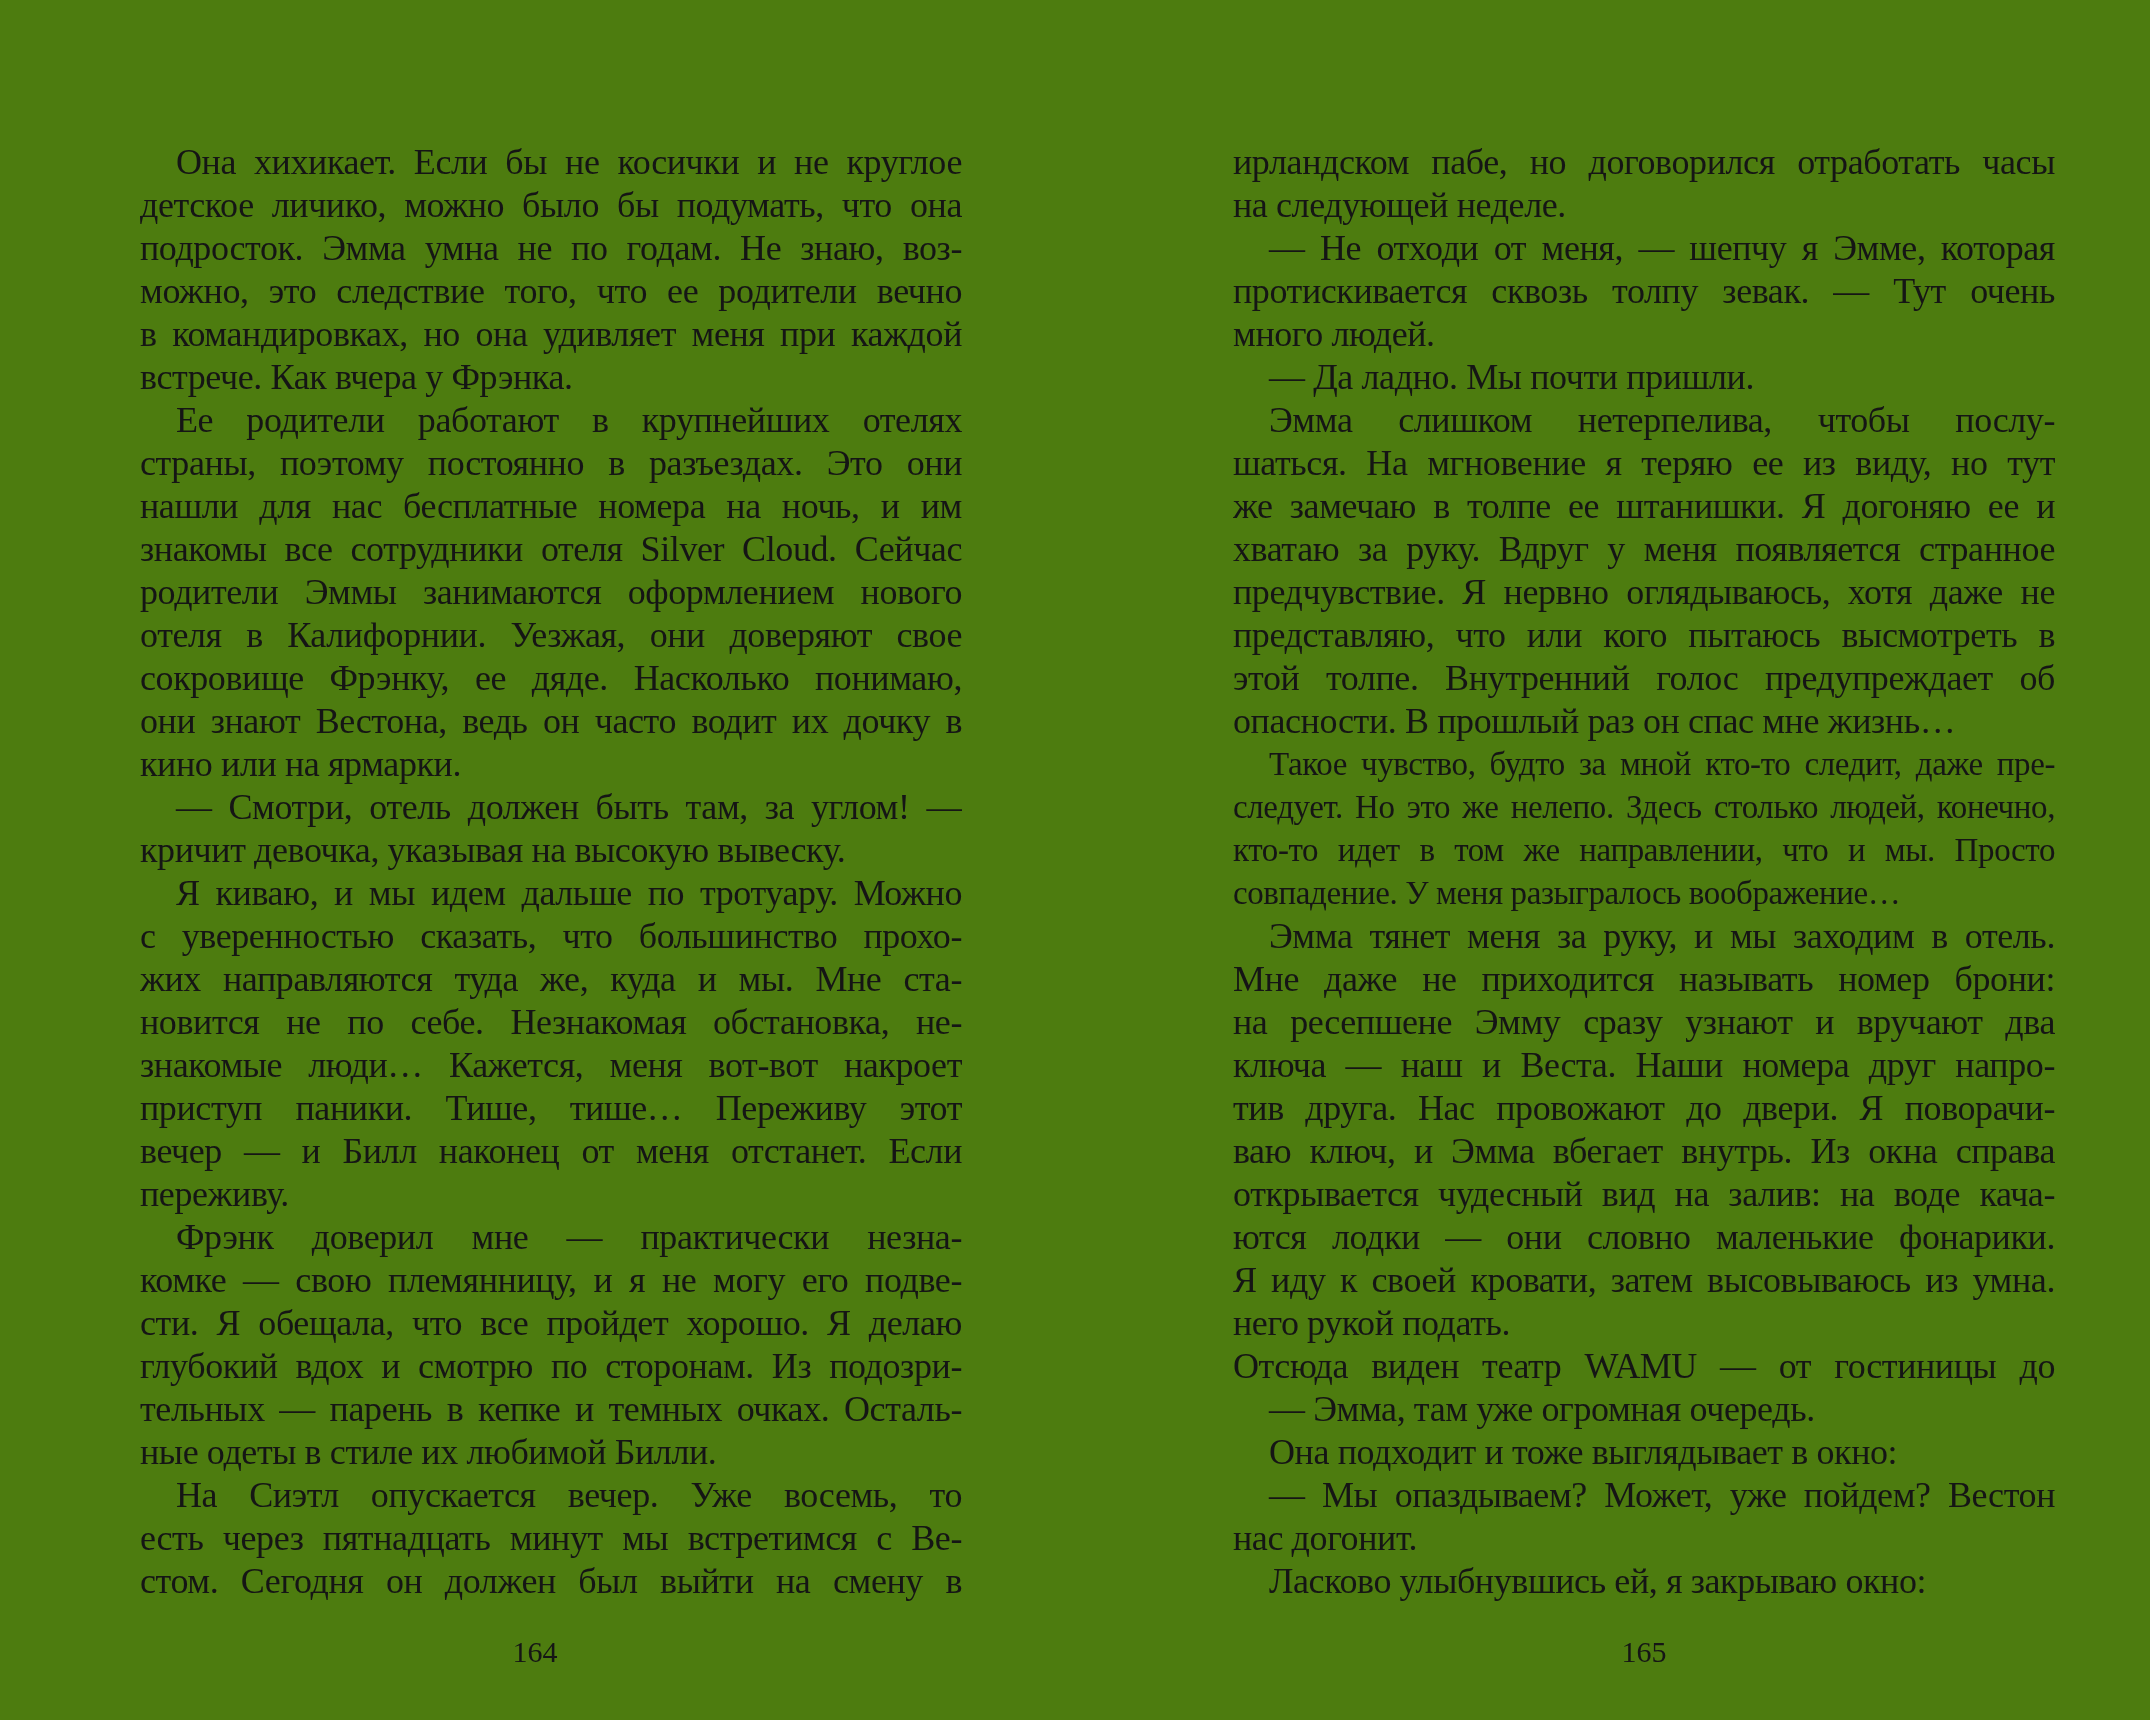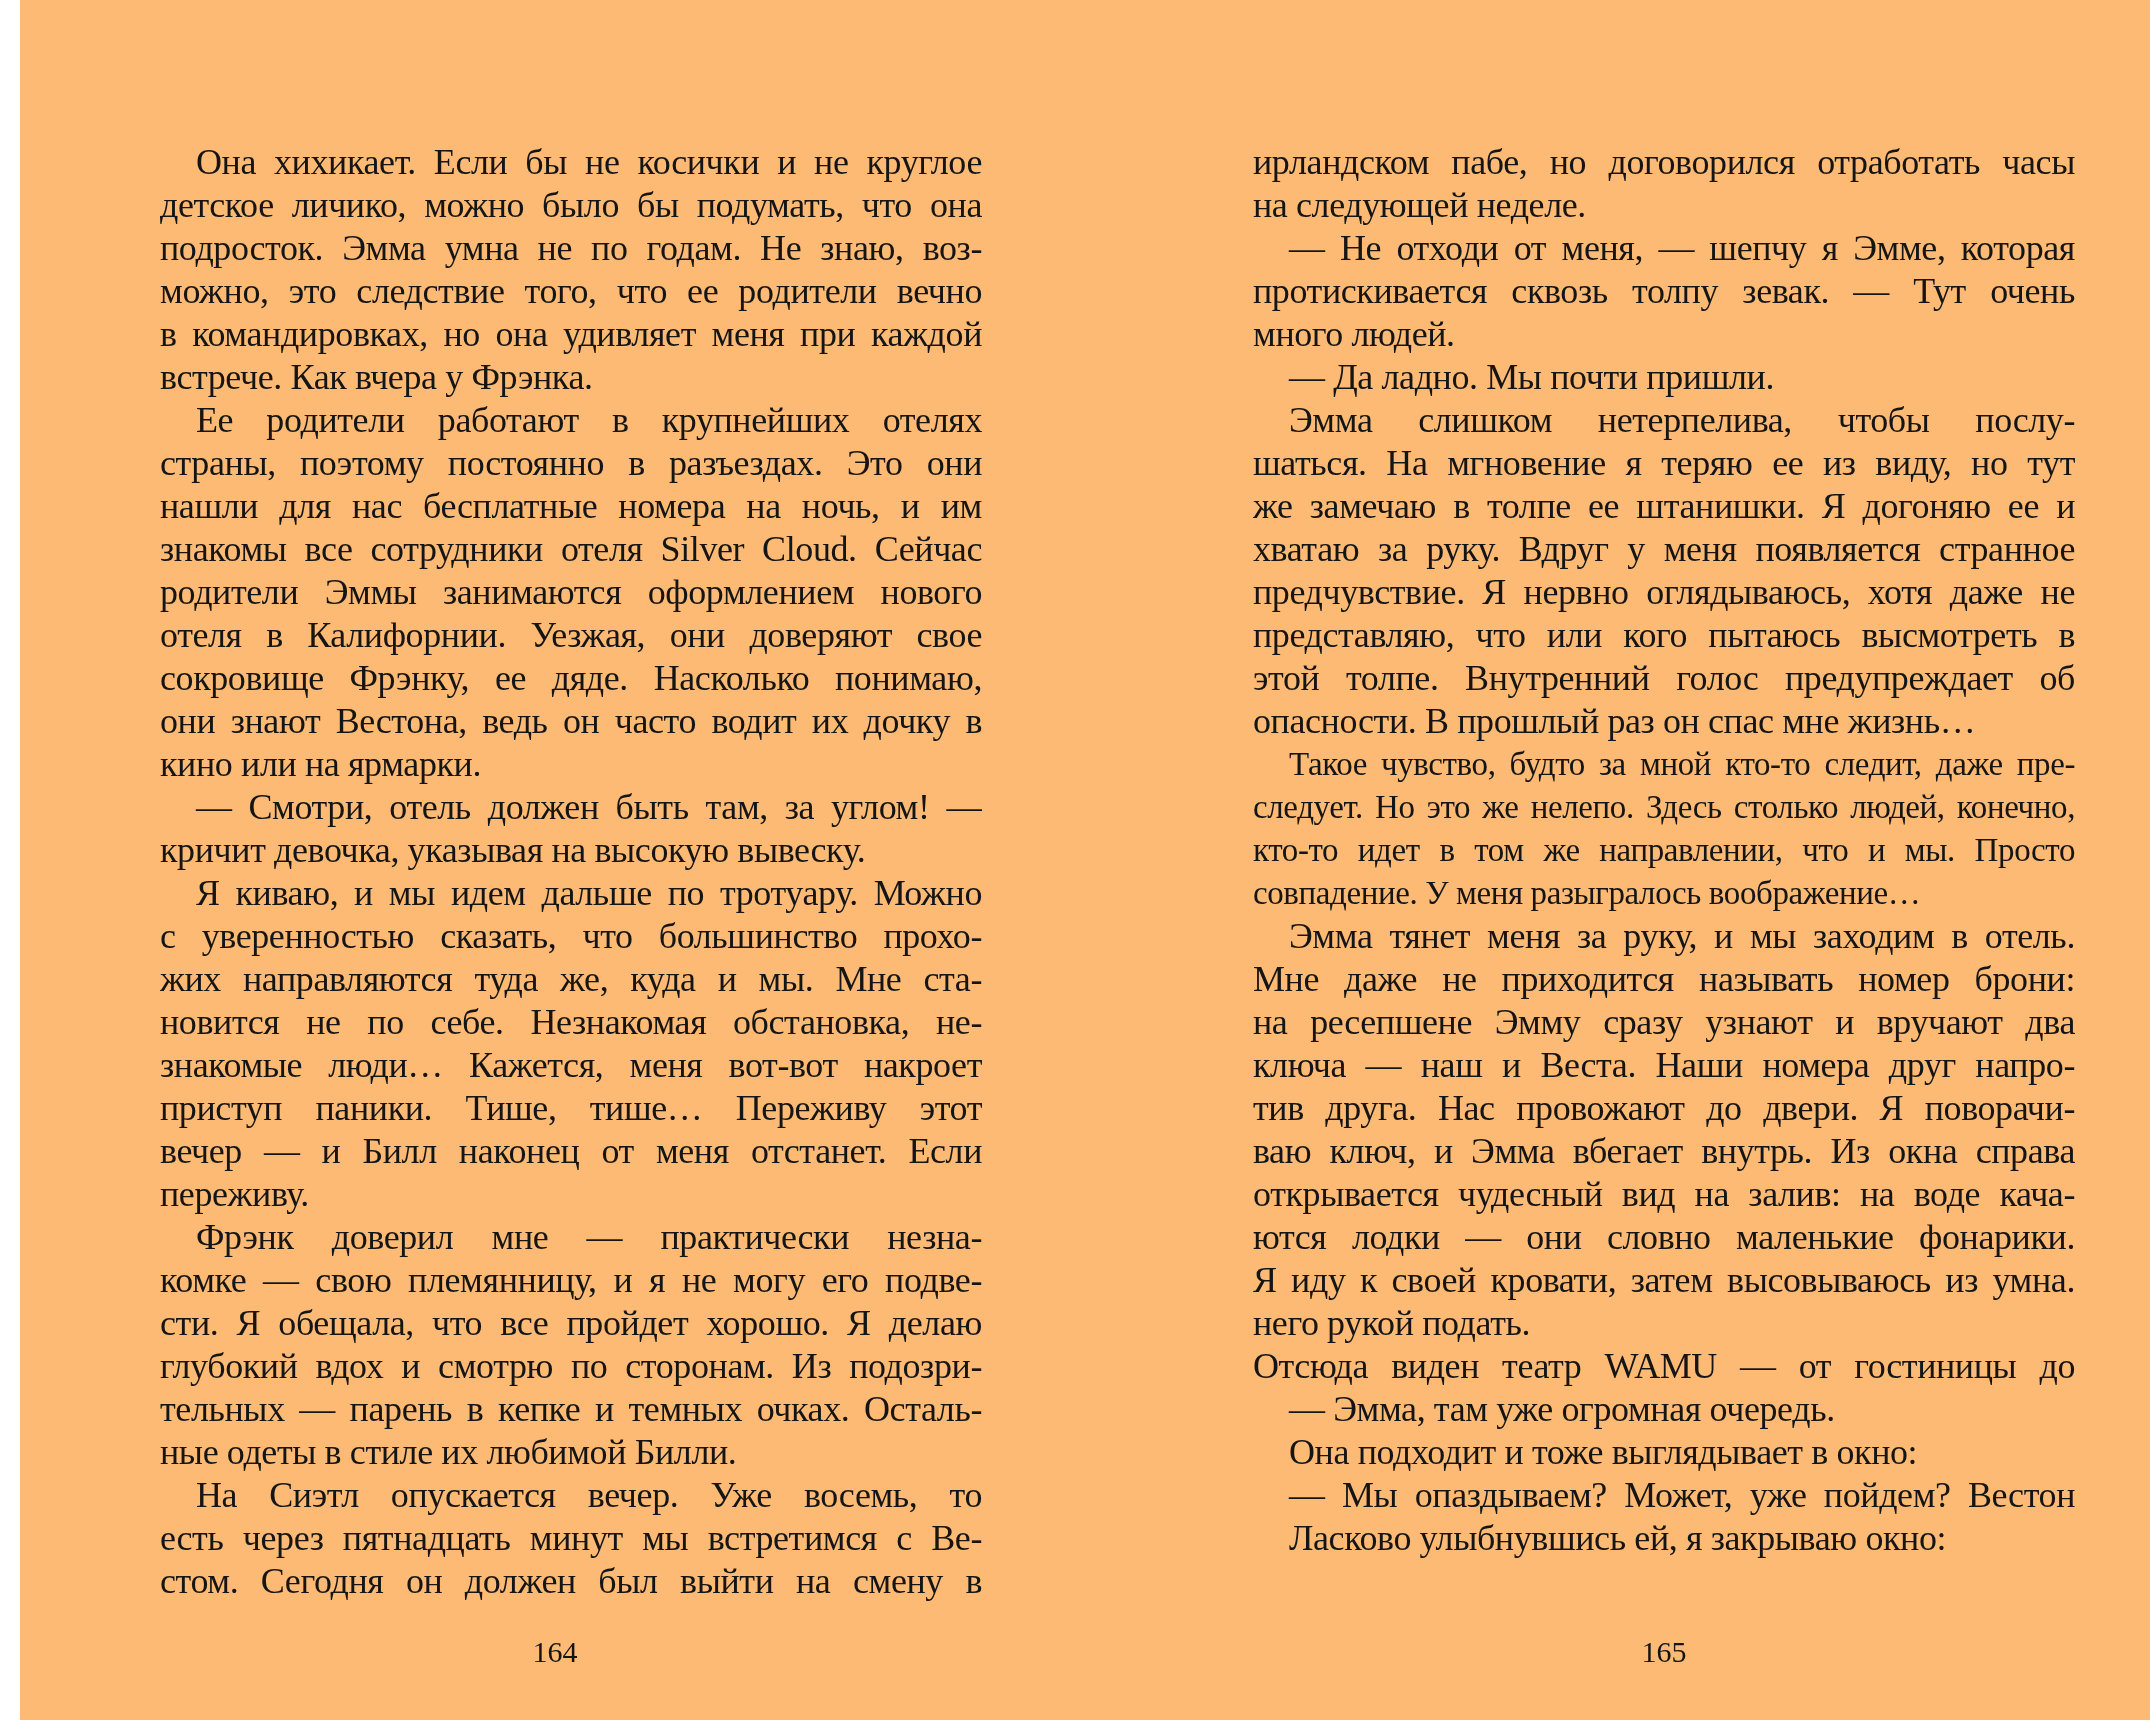--- a/index.html
+++ b/index.html
@@ -12,22 +12,21 @@
     position: relative;
     width: 2151px;
     height: 1720px;
     font-family: "Liberation Serif", "DejaVu Serif", serif;
     color: #151515;
     overflow: hidden;
   }
   .spread {
     position: absolute;
     inset: 0;
-    background: #fdba74;
-    margin-left: 20px;
+    background: #4d7c0f;
   }
   .page {
     position: absolute;
     top: 0;
     height: 1720px;
   }
   .page.left  { left: 0;      width: 1075px; }
   .page.right { left: 1076px; width: 1075px; }
 
   .text-block {
@@ -134,19 +133,20 @@
         <div class="line">тив друга. Нас провожают до двери. Я поворачи-</div>
         <div class="line">ваю ключ, и Эмма вбегает внутрь. Из окна справа</div>
         <div class="line">открывается чудесный вид на залив: на воде кача-</div>
         <div class="line">ются лодки — они словно маленькие фонарики.</div>
         <div class="line">Я иду к своей кровати, затем высовываюсь из умна.</div>
         <div class="line last">него рукой подать.</div>
         <div class="line">Отсюда виден театр WAMU — от гостиницы до</div>
         <div class="line indent last">— Эмма, там уже огромная очередь.</div>
         <div class="line indent last">Она подходит и тоже выглядывает в окно:</div>
         <div class="line indent">— Мы опаздываем? Может, уже пойдем? Вестон</div>
+        <div class="line last">нас догонит.</div>
         <div class="line indent last">Ласково улыбнувшись ей, я закрываю окно:</div>
       </div>
     <div class="page-number">165</div>
   </div>
 
 </div>
 
 
 </body></html>

